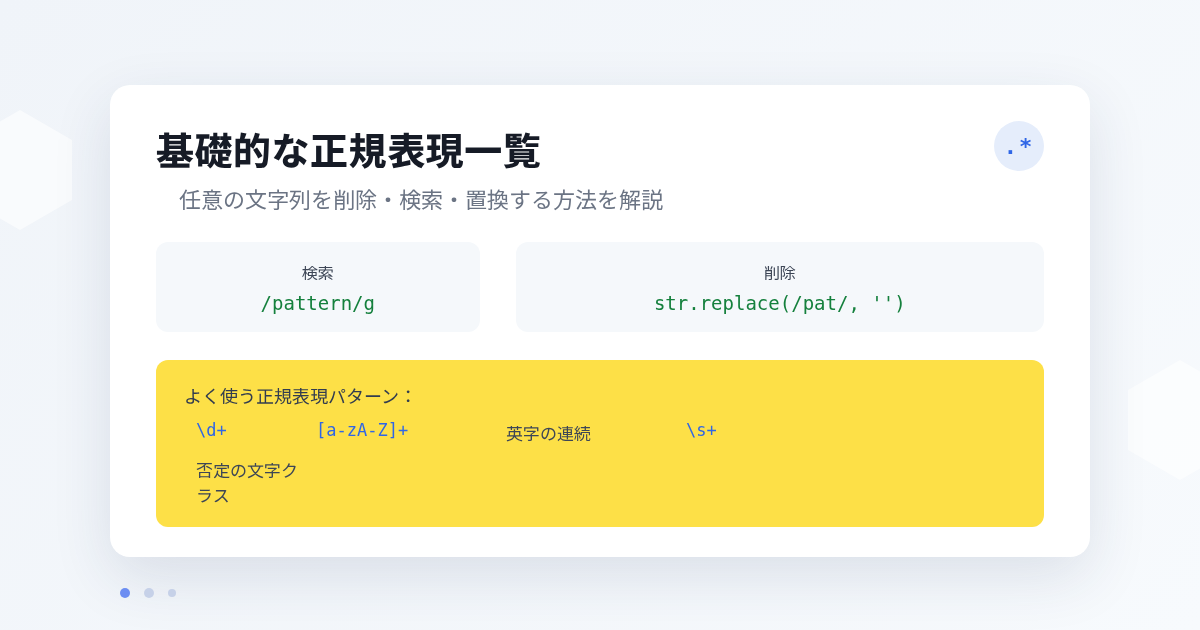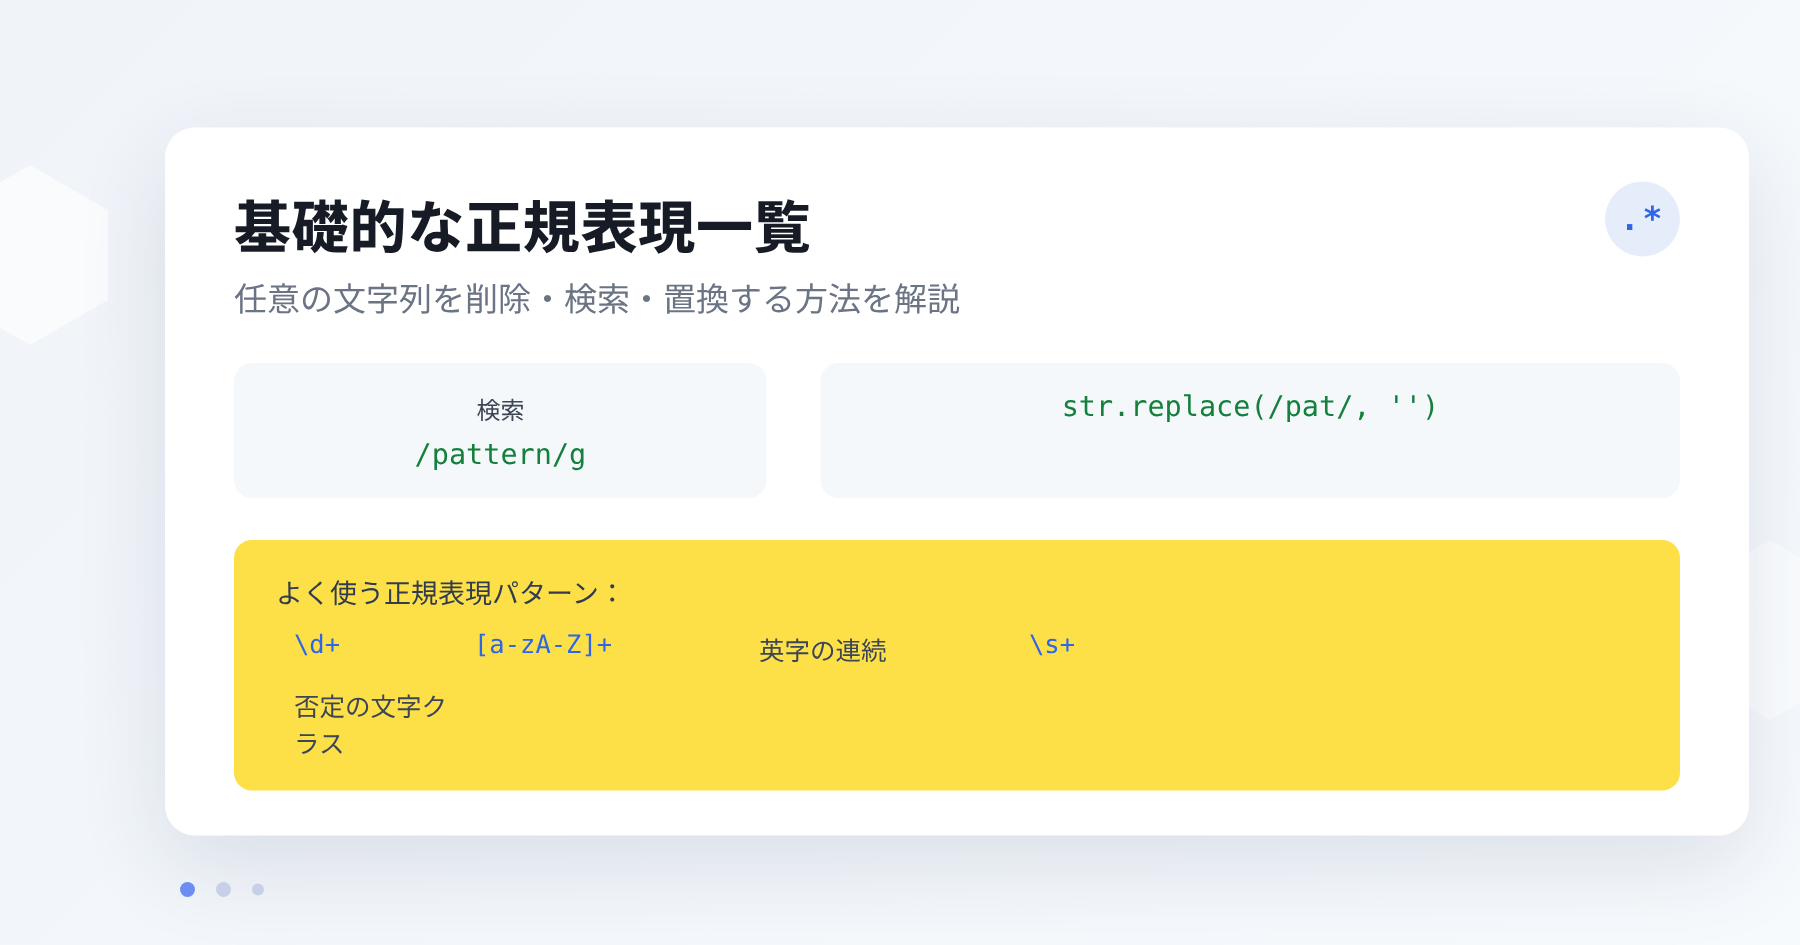--- a/index.html
+++ b/index.html
@@ -20,21 +20,21 @@
     clip-path: polygon(25% 6.7%, 75% 6.7%, 100% 50%, 75% 93.3%, 25% 93.3%, 0% 50%);
     transform: rotate(90deg);
   }
   .hex-1 { left: -40px; top: 110px; }
   .hex-2 { right: -40px; bottom: 150px; }
 
   .card {
     position: absolute;
     left: 110px;
     top: 85px;
-    width: 1056px;
+    width: 980px;
     background: #ffffff;
     border-radius: 20px;
     box-shadow: 0 20px 60px rgba(30, 50, 90, 0.12);
     padding: 36px 46px 30px 46px;
   }
 
   .header-row {
     display: flex;
     justify-content: space-between;
     align-items: flex-start;
@@ -42,20 +42,21 @@
   .title {
     font-size: 38px;
     font-weight: 800;
     color: #161b26;
     letter-spacing: 0.5px;
   }
   .subtitle {
     margin-top: 6px;
     font-size: 22px;
     color: #6b7484;
+    margin-left: 23px;
   }
   .badge {
     width: 50px;
     height: 50px;
     border-radius: 50%;
     background: #e5edfb;
     display: flex;
     align-items: center;
     justify-content: center;
     font-family: ui-monospace, SFMono-Regular, Menlo, Consolas, monospace;
@@ -152,20 +153,21 @@
       <span>.*</span>
     </div>
   </div>
 
   <div class="operations">
     <div class="op">
       <div class="op-label">検索</div>
       <div class="op-code">/pattern/g</div>
     </div>
     <div class="op">
+      <div class="op-label">削除</div>
       <div class="op-code">str.replace(/pat/, '')</div>
     </div>
   </div>
 
   <div class="patterns">
     <div class="patterns-title">よく使う正規表現パターン：</div>
     <div class="pattern-grid">
       <div class="pat-code">\d+</div>
       <div class="pat-code">[a-zA-Z]+</div>
       <div class="pat-desc">英字の連続</div>

